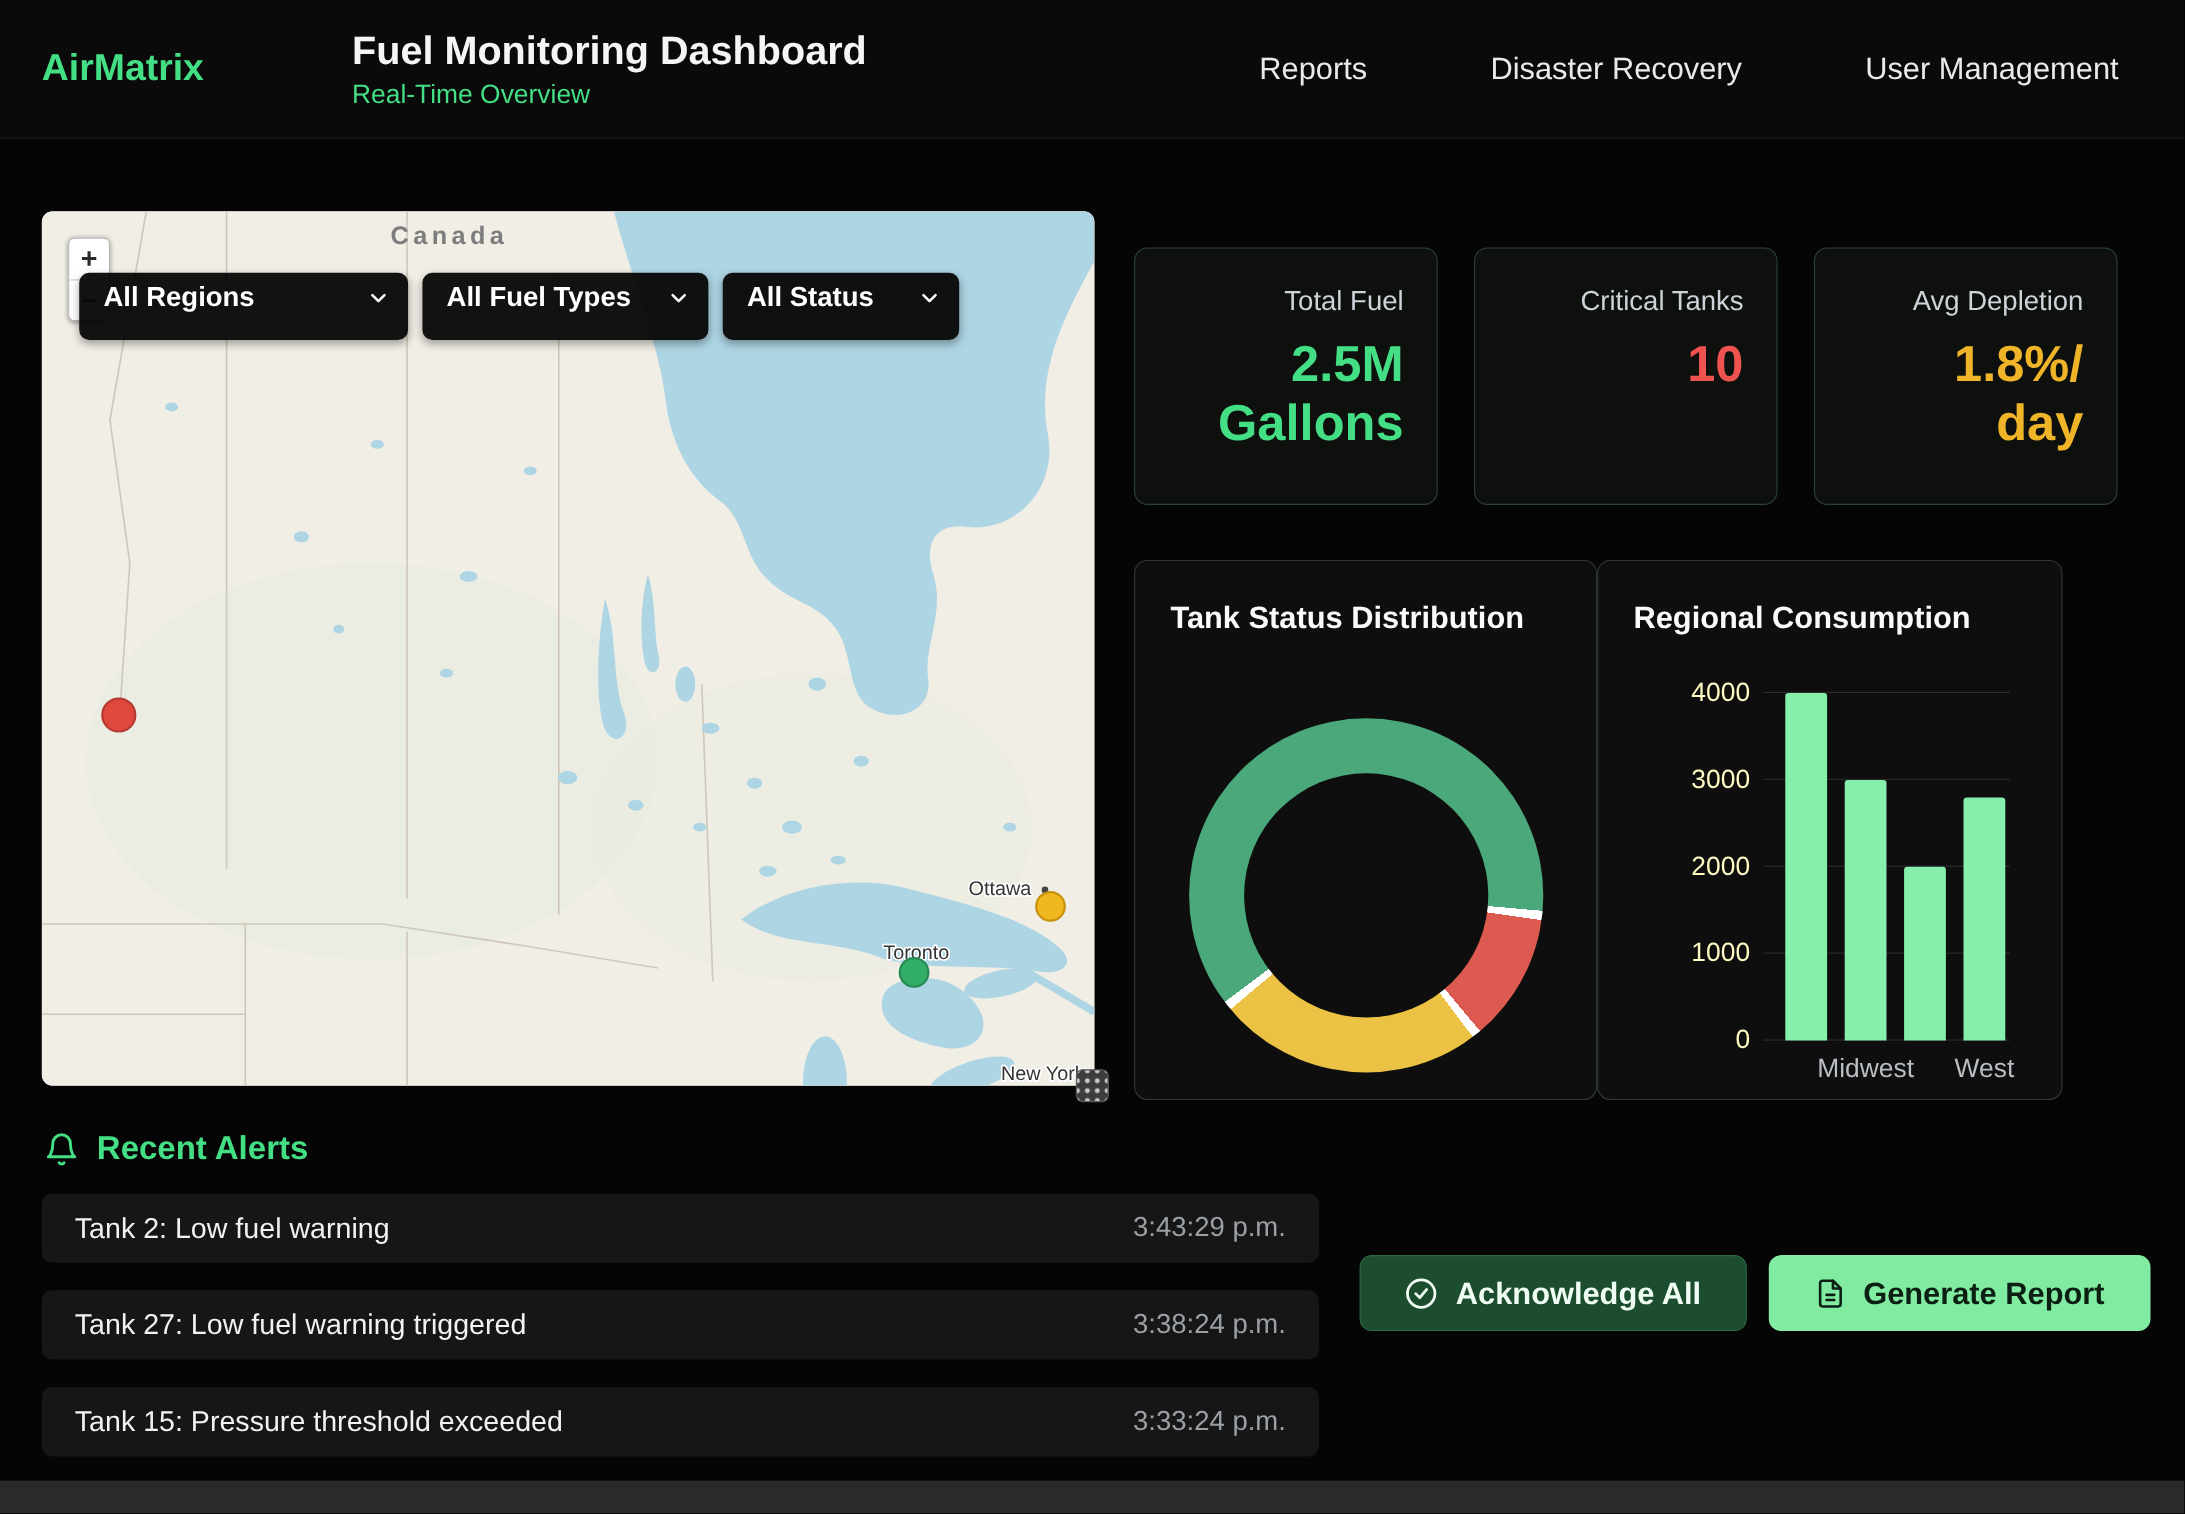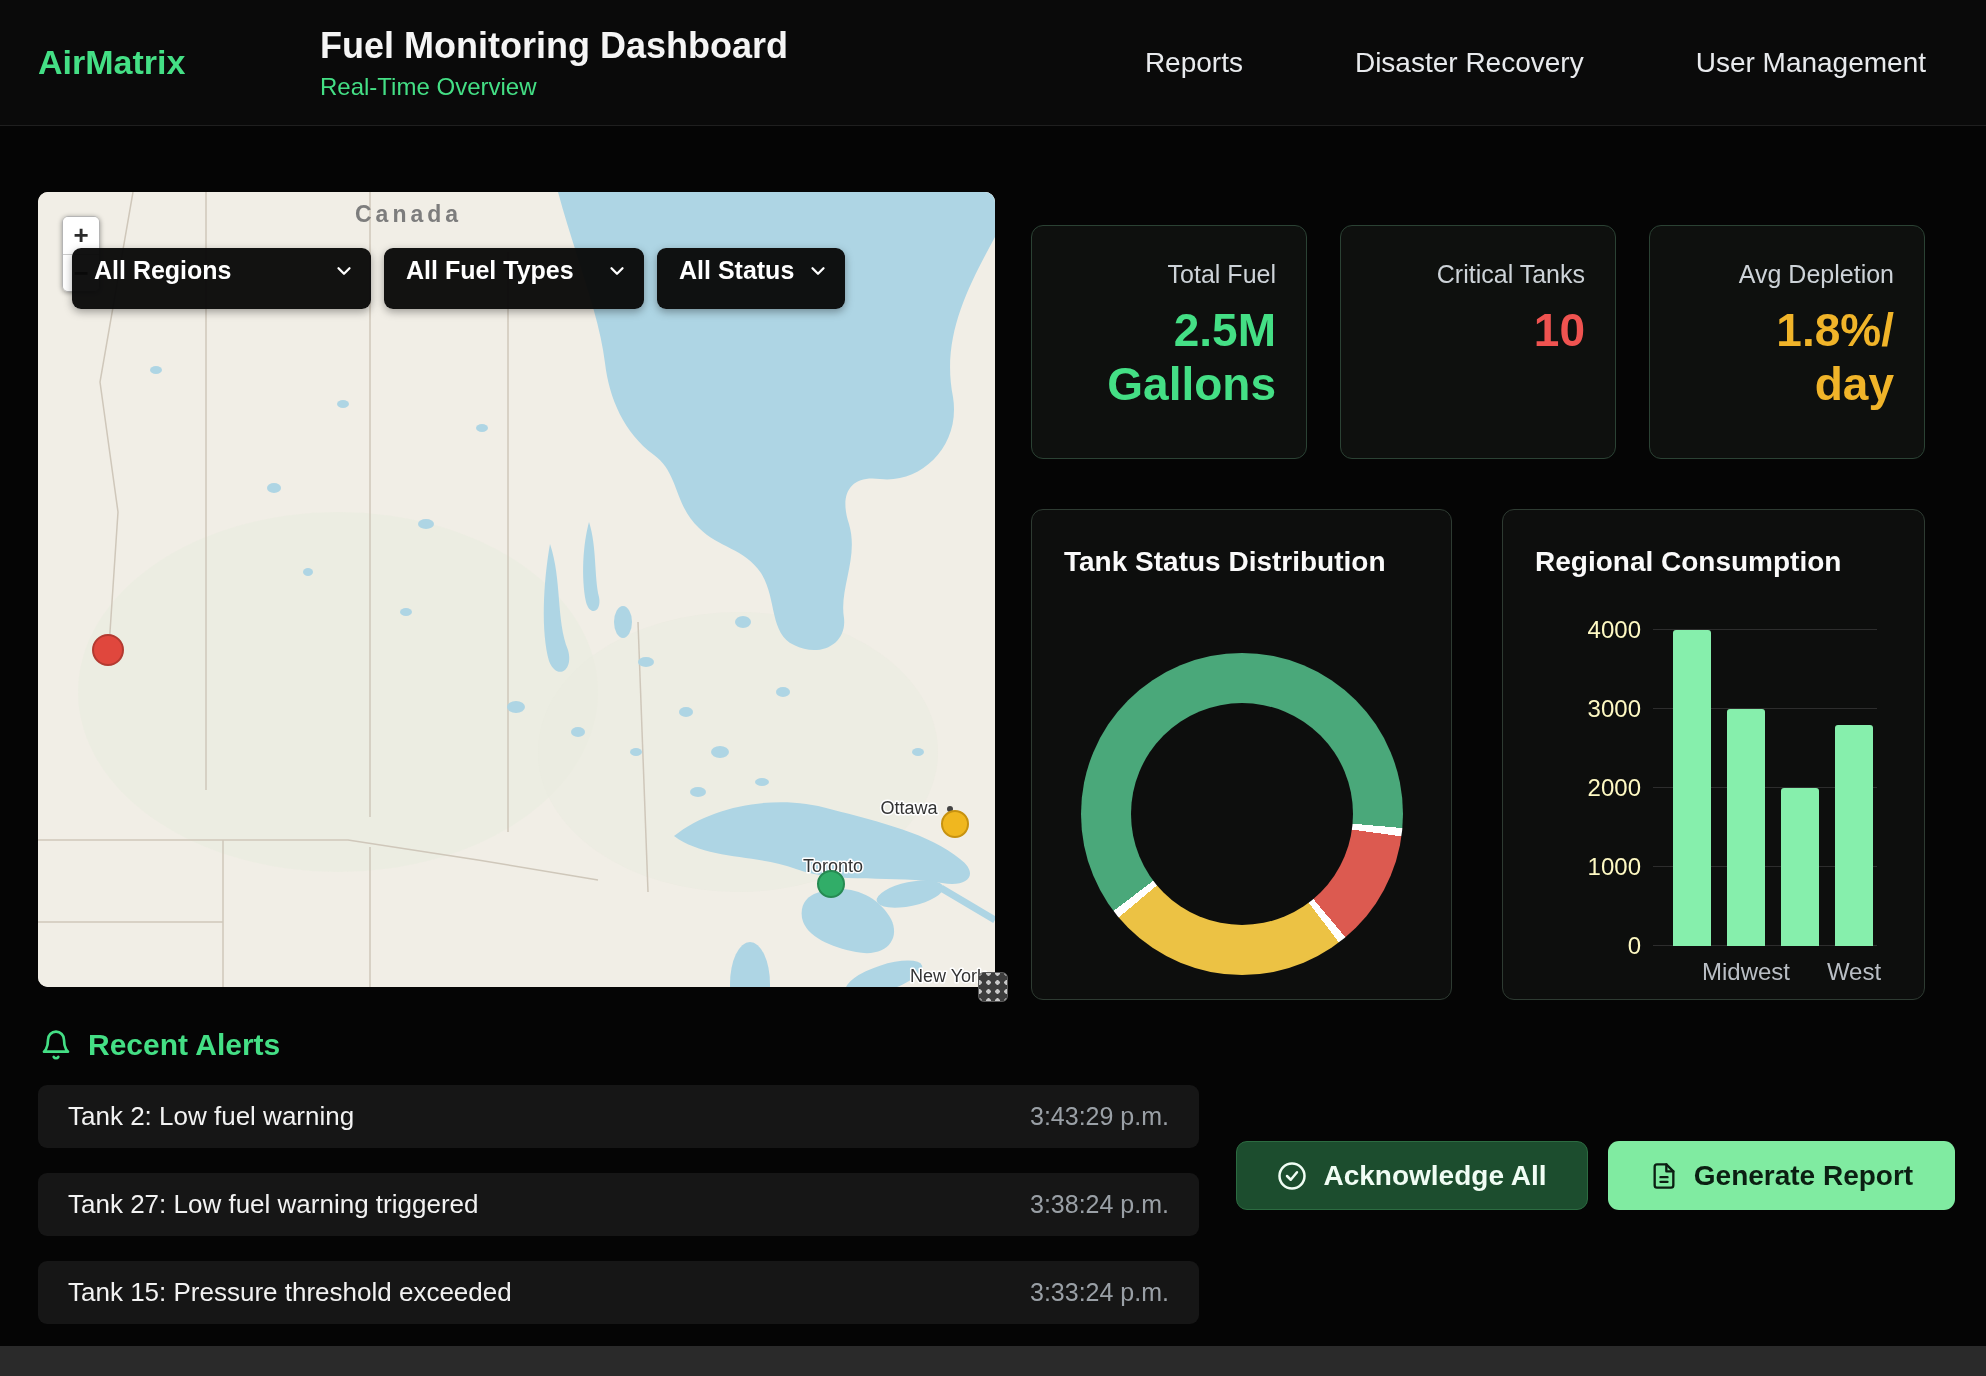--- a/index.html
+++ b/index.html
@@ -25,35 +25,35 @@
                 paint-order:stroke; stroke:#ffffff; stroke-width:3px; stroke-linejoin:round; }
   .zoom-ctl { position:absolute; top:24px; left:24px; z-index:1; width:38px; border:1px solid #b5b5b5;
               border-radius:6px; overflow:hidden; box-shadow:0 1px 5px rgba(0,0,0,.4); }
   .zoom-btn { width:100%; height:37px; background:#ffffff; color:#2b2b2b; font-size:26px; font-weight:700;
               display:flex; align-items:center; justify-content:center; cursor:pointer; }
   .zoom-btn + .zoom-btn { border-top:1px solid #cccccc; }
   .filters { position:absolute; top:56px; left:34px; z-index:2; display:flex; gap:13px; }
   .filter { height:61px; background:rgba(8,8,8,.96); border-radius:9px; color:#ffffff; font-size:25px;
             font-weight:700; display:flex; align-items:center; justify-content:space-between;
             padding:0 16px 16px 22px; box-shadow:0 3px 8px rgba(0,0,0,.35); cursor:pointer; }
-  .w1 { width:299px; } .w2 { width:260px; } .w3 { width:188px; }
+  .w1 { width:299px; } .w2 { width:260px; } .w3 { width:215px; }
   .handle { position:absolute; left:978px; top:972px; width:30px; height:30px; z-index:3;
             background-color:#3d3d3d; border:1px solid #5a5a5a; border-radius:6px;
             background-image:radial-gradient(#c9c9c9 2px, transparent 2.5px);
             background-size:9px 9px; background-position:5px 5px; cursor:grab; }
 
   
   .stats { position:absolute; left:1031px; top:225px; width:894px; display:flex; gap:33px; }
   .stat-card { flex:1; height:234px; background:#0e100e; border:1px solid #2b4234; border-radius:12px;
                padding:34px 30px;text-align:right; }
   .stat-label { font-size:25px; color:#cdd3d8; }
   .stat-value { margin-top:14px; font-size:46px; font-weight:700; line-height:1.18; white-space:pre-line; }
 
   
-  .charts { position:absolute; left:1031px; top:509px; width:894px; display:flex; gap:50px; }
+  .charts { position:absolute; left:1031px; top:509px; width:894px; display:flex; }
   .chart-card { position:relative; height:491px; background:#0d0e0d; border:1px solid #2e3b32; border-radius:12px; }
   .tank-card { width:421px; } .regional-card { width:423px; }
   .chart-title { position:absolute; top:36px; left:32px; font-size:28px; font-weight:700; color:#fafafa; }
   .donut { position:absolute; top:143px; left:49px; width:322px; height:322px; border-radius:50%; }
   .donut-hole { position:absolute; top:50px; left:50px; width:222px; height:222px; border-radius:50%; background:#0d0e0d; }
 
   .bar-chart { position:absolute; top:120px; left:60px; display:flex; }
   .y-axis { position:relative; width:90px; height:316px; }
   .ytick { position:absolute; right:12px; transform:translateY(50%); font-size:24px; color:#fef9c3;margin-left:40px; }
   .plot { position:relative; width:224px; height:316px; display:flex; align-items:flex-end; gap:16px; padding-left:20px; }

